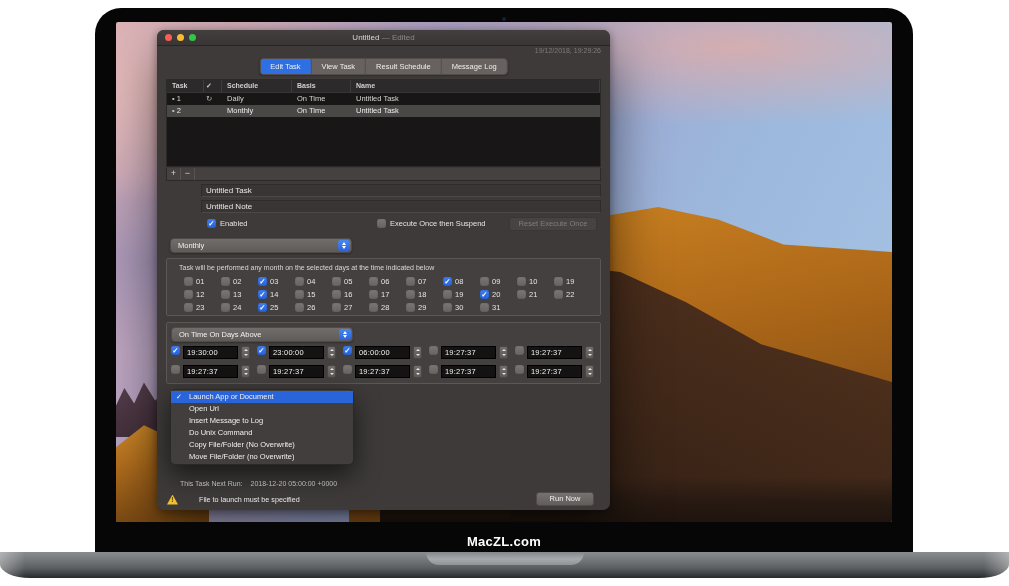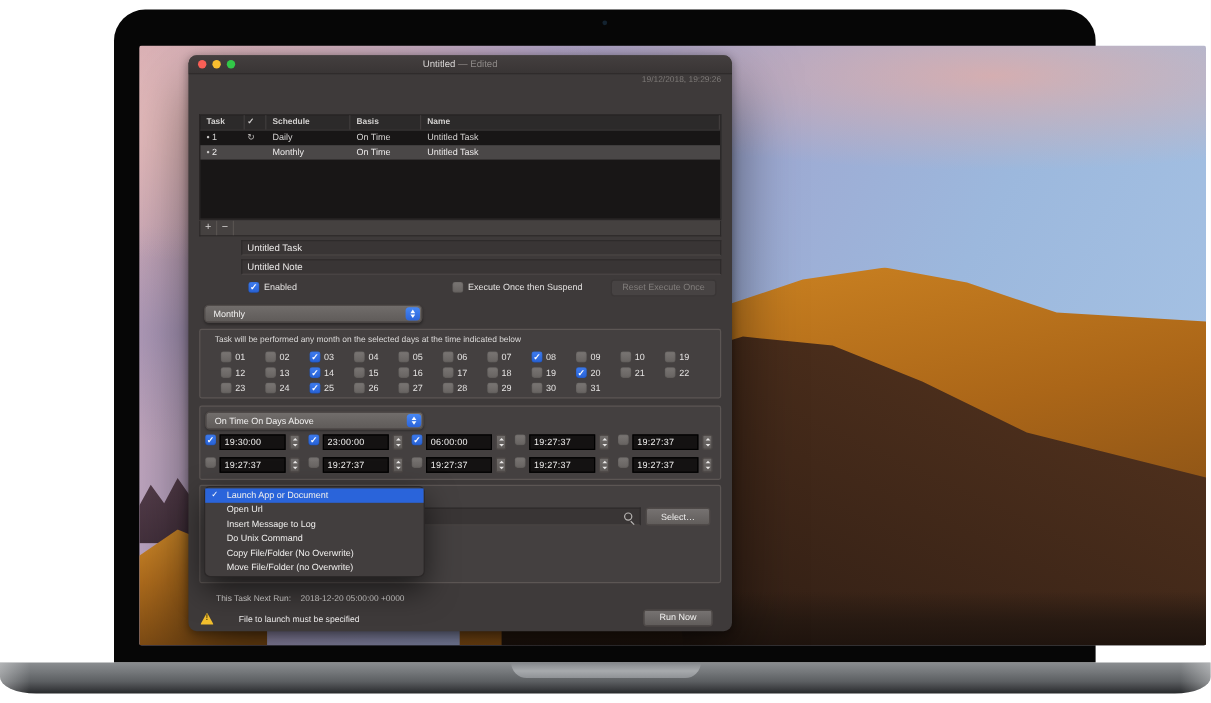--- a/index.html
+++ b/index.html
@@ -11,21 +11,21 @@
   .brand{position:absolute;left:0;right:0;bottom:3px;text-align:center;color:#fff;font-size:13px;font-weight:bold;letter-spacing:.3px;}
   .base{position:absolute;left:0;top:552px;width:1009px;height:26px;
     background:linear-gradient(180deg,#8a8d90 0%,#75787b 30%,#5b5e61 62%,#3c3e41 85%,#26282a 100%);
     border-radius:0 0 30px 30px / 0 0 14px 14px;}
   .base::before{content:"";position:absolute;inset:0;border-radius:inherit;
     background:linear-gradient(90deg,rgba(255,255,255,.35) 0%,rgba(255,255,255,0) 2.5%,rgba(255,255,255,0) 97.5%,rgba(255,255,255,.35) 100%);}
   .notch{position:absolute;left:50%;top:0;transform:translateX(-50%);width:158px;height:13px;
     background:linear-gradient(180deg,#83868a 0%,#a7aaad 55%,#8f9296 100%);border-radius:0 0 13px 13px;}
 
   
-  .screen{position:absolute;left:21px;top:30px;width:889px;height:500px;overflow:hidden;border-radius:2px;
+  .screen{position:absolute;left:21px;top:14px;width:776px;height:500px;overflow:hidden;border-radius:2px;
     background:
       radial-gradient(55% 32% at 12% 14%, rgba(240,196,192,.9), rgba(240,196,192,0) 70%),
       radial-gradient(60% 22% at 80% 5%, rgba(231,172,163,.75), rgba(231,172,163,0) 72%),
       radial-gradient(40% 26% at 4% 48%, rgba(150,140,182,.55), rgba(150,140,182,0) 70%),
       linear-gradient(118deg,#d4abb2 0%,#b4a4c8 26%,#9ea9d2 48%,#9cb8dd 68%,#a8c5e6 100%);}
   .wp{position:absolute;pointer-events:none;}
   .dune-lit{left:30%;right:0;top:0;bottom:0;
     background:linear-gradient(168deg,#dd9a33 10%,#cc8322 35%,#ab6618 62%,#7c4a15 92%);
     clip-path:polygon(0 74%,10% 62%,22% 52%,34% 44%,46% 39%,57% 37%,68% 39.5%,80% 44.5%,100% 46%,100% 100%,0 100%);}
   .dune-shadow{left:30%;right:0;top:0;bottom:0;
@@ -149,20 +149,26 @@
         <div class="titlebar">
           <span class="tl red"></span>
           <span class="tl yellow"></span>
           <span class="tl green"></span>
           <div class="title">
             <span>Untitled</span> <span class="suffix">— Edited</span>
           </div>
         </div>
         <div class="timestamp">19/12/2018, 19:29:26</div>
 
+        <div class="tabbar">
+            <div class="tab active">Edit Task</div>
+            <div class="tab">View Task</div>
+            <div class="tab">Result Schedule</div>
+            <div class="tab">Message Log</div>
+          </div>
 
         <div class="tasktable">
           <div class="thead">
               <div class="th c0">Task</div>
               <div class="th c1">✓</div>
               <div class="th c2">Schedule</div>
               <div class="th c3">Basis</div>
               <div class="th c4">Name</div>
             </div>
           <div class="tbody">
@@ -389,26 +395,20 @@
                 <span class="tstep"></span>
               </div>
               <div class="timecell">
                 <span class="cb"></span>
                 <div class="tfield">19:27:37</div>
                 <span class="tstep"></span>
               </div>
             </div>
         </div>
 
-        <div class="groupbox actionbox">
-          <div class="filefield">
-            <span class="mag"></span>
-          </div>
-          <div class="btn selectbtn">Select…</div>
-        </div>
 
         <div class="menu">
             <div class="mitem selected">Launch App or Document</div>
             <div class="mitem">Open Url</div>
             <div class="mitem">Insert Message to Log</div>
             <div class="mitem">Do Unix Command</div>
             <div class="mitem">Copy File/Folder (No Overwrite)</div>
             <div class="mitem">Move File/Folder (no Overwrite)</div>
           </div>
 
@@ -416,18 +416,19 @@
           <span>This Task Next Run:</span><span class="nrval">2018-12-20 05:00:00 +0000</span>
         </div>
         <div class="warnrow">
           <span class="warn"></span>
           <span class="warntext">File to launch must be specified</span>
         </div>
         <div class="btn runbtn">Run Now</div>
       </div>
     </div>
 
+    <div class="brand">MacZL.com</div>
   </div>
 
   <div class="base">
     <div class="notch"></div>
   </div>
 </div>
 
 </body></html>

